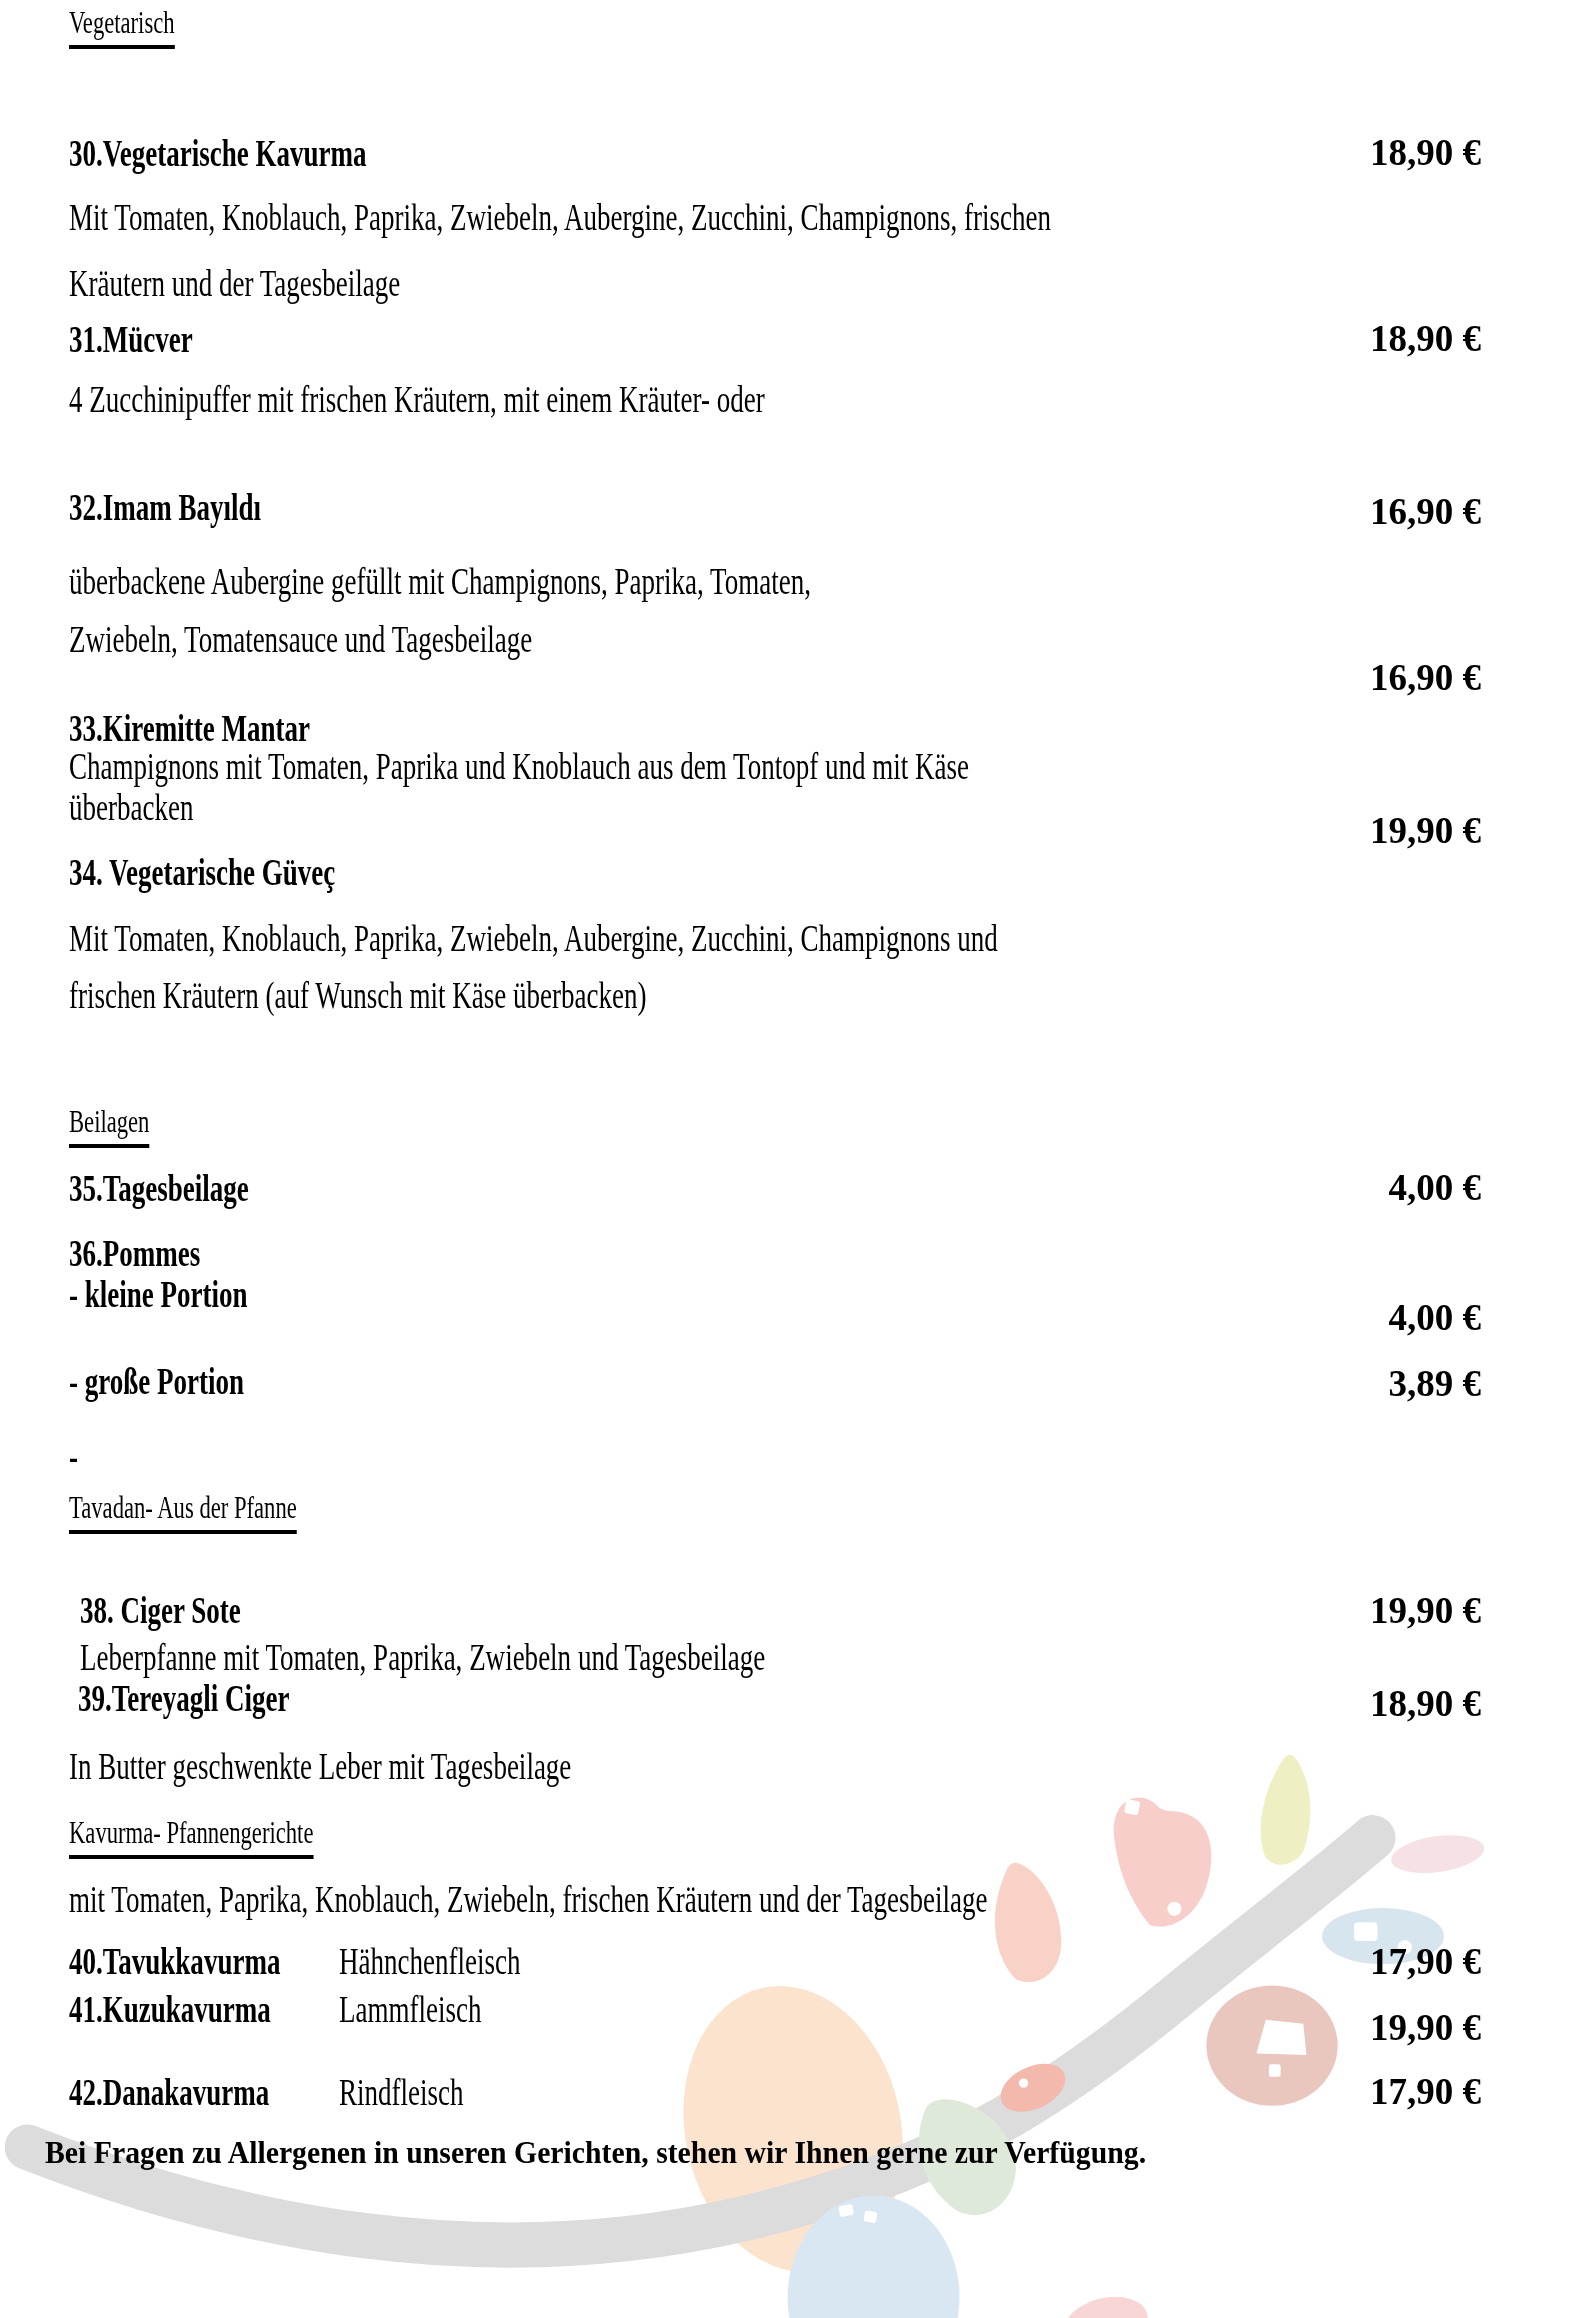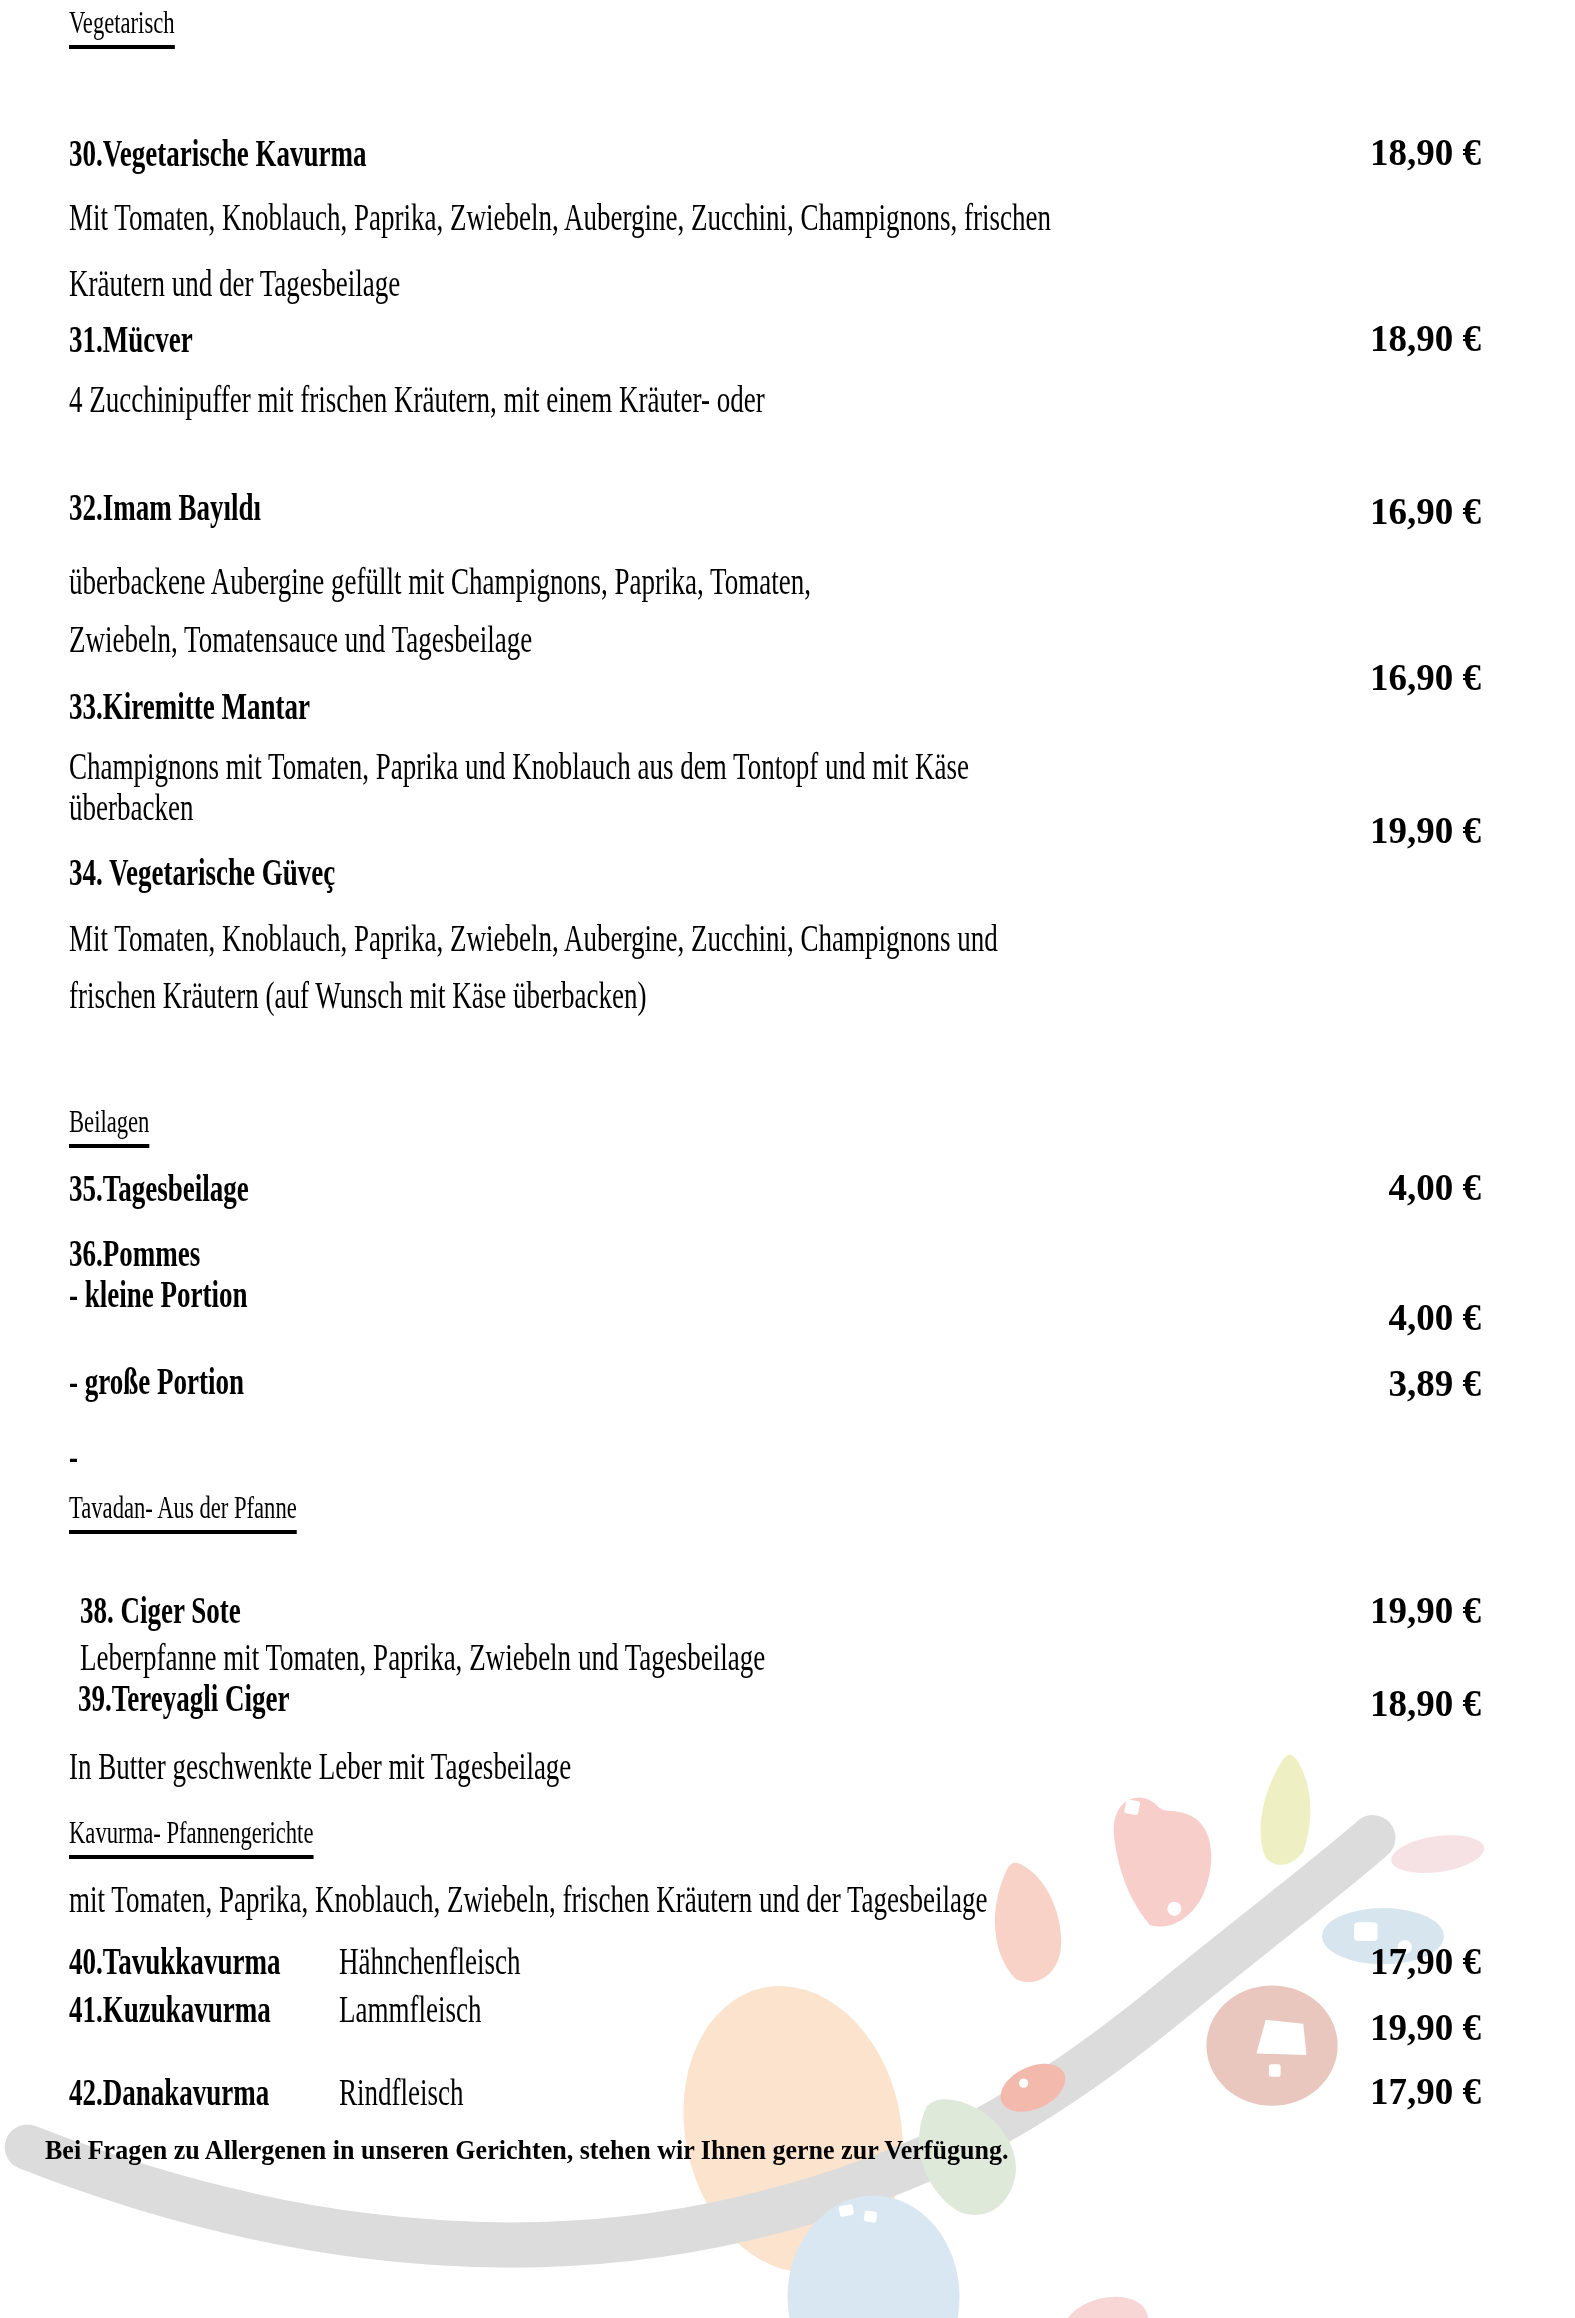--- a/index.html
+++ b/index.html
@@ -14,21 +14,21 @@
   .decor{position:absolute;inset:0;z-index:0;}
   .line{position:absolute;left:69px;white-space:nowrap;z-index:2;line-height:1.12;}
   .sq{display:inline-block;transform:scaleX(0.73);transform-origin:0 0;white-space:nowrap;}
   .sq95{display:inline-block;transform:scaleX(0.93);transform-origin:0 0;white-space:nowrap;}
   .heading{font-size:31px;font-weight:normal;}
   .heading .ul{border-bottom:4.7px solid #000;padding-bottom:3.9px;display:inline-block;}
   .item{font-size:37px;font-weight:bold;}
   .desc{font-size:37px;font-weight:normal;}
   .price{position:absolute;right:95px;font-size:37px;font-weight:bold;z-index:2;line-height:1.1;}
   .subtitle{position:absolute;left:270px;top:0;font-size:37px;font-weight:normal;}
-  .footer-note{position:absolute;left:45px;font-size:28px;font-weight:bold;z-index:2;}
+  .footer-note{position:absolute;left:45px;font-size:32px;font-weight:bold;z-index:2;}
 </style>
 </head>
 <body>
 
 <div class="page">
 
   <svg class="decor" viewBox="0 0 2017 2968" xmlns="http://www.w3.org/2000/svg">
     <ellipse cx="1015" cy="2725" rx="138" ry="185" fill="#fbe3ce" transform="rotate(-12 1015 2725)"></ellipse>
     <path d="M 35 2748 C 300 2852, 620 2916, 950 2840 C 1180 2786, 1330 2700, 1500 2560 C 1600 2478, 1705 2398, 1757 2352" fill="none" stroke="#dcdcdc" stroke-width="58" stroke-linecap="round"></path>
     <path d="M 1290 2390 C 1265 2440, 1268 2500, 1300 2533 C 1330 2546, 1356 2524, 1358 2490 C 1360 2450, 1340 2405, 1310 2388 C 1300 2382, 1295 2383, 1290 2390 Z" fill="#f8d2c6"></path>
@@ -61,21 +61,21 @@
 
   <div class="line item" style="top:319px"><span class="sq">31.Mücver</span></div>
   <div class="price" style="top:319px">18,90 €</div>
   <div class="line desc" style="top:379px"><span class="sq">4 Zucchinipuffer mit frischen Kräutern, mit einem Kräuter- oder</span></div>
 
   <div class="line item" style="top:487px"><span class="sq">32.Imam Bayıldı</span></div>
   <div class="price" style="top:492px">16,90 €</div>
   <div class="line desc" style="top:561px"><span class="sq">überbackene Aubergine gefüllt mit Champignons, Paprika, Tomaten,</span></div>
   <div class="line desc" style="top:619px"><span class="sq">Zwiebeln, Tomatensauce und Tagesbeilage</span></div>
 
-  <div class="line item" style="top:686px"><span class="sq">33.Kiremitte Mantar</span></div>
+  <div class="line item" style="top:708px"><span class="sq">33.Kiremitte Mantar</span></div>
   <div class="price" style="top:658px">16,90 €</div>
   <div class="line desc" style="top:746px"><span class="sq">Champignons mit Tomaten, Paprika und Knoblauch aus dem Tontopf und mit Käse</span></div>
   <div class="line desc" style="top:787px"><span class="sq">überbacken</span></div>
 
   <div class="line item" style="top:852px"><span class="sq">34. Vegetarische Güveç</span></div>
   <div class="price" style="top:811px">19,90 €</div>
   <div class="line desc" style="top:918px"><span class="sq">Mit Tomaten, Knoblauch, Paprika, Zwiebeln, Aubergine, Zucchini, Champignons und</span></div>
   <div class="line desc" style="top:975px"><span class="sq">frischen Kräutern (auf Wunsch mit Käse überbacken)</span></div>
 
   <div class="line heading" style="top:1105px"><span class="sq"><span class="ul">Beilagen</span></span></div>

